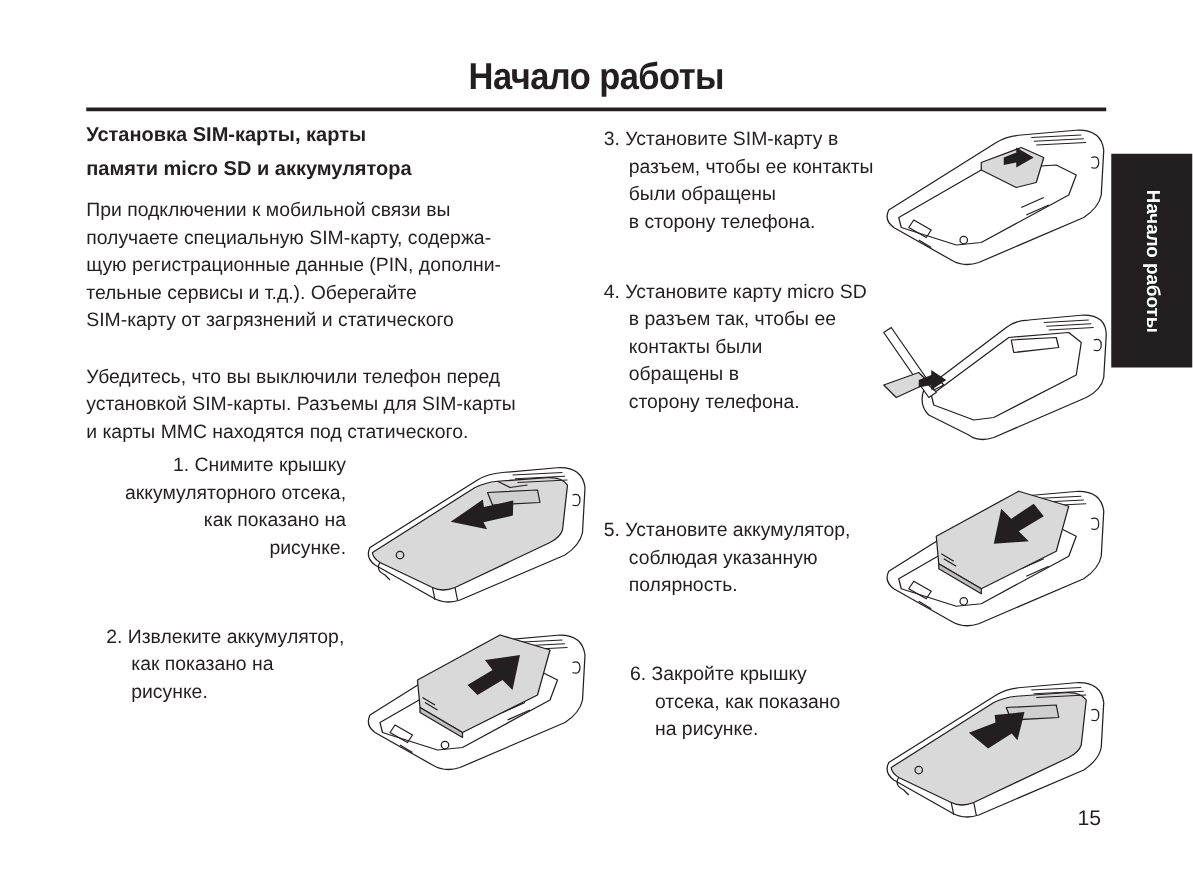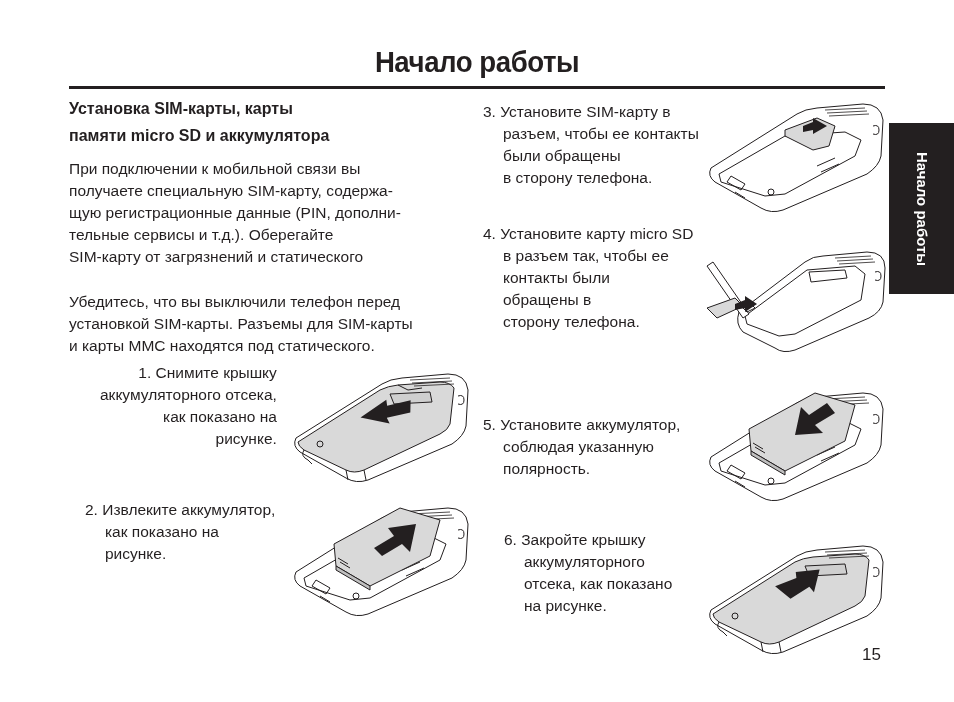--- a/index.html
+++ b/index.html
@@ -70,21 +70,20 @@
 </div>
 
 <div class="step" style="left:483px; top:378px;margin-top:36px;">
   <span class="line"><span>5.</span> <span>Установите аккумулятор,</span></span>
   <span class="line indent">соблюдая указанную</span>
   <span class="line indent">полярность.</span>
 </div>
 
 <div class="step" style="left:504px; top:529px;">
   <span class="line"><span>6.</span> <span>Закройте крышку</span></span>
-  <span class="line indent">аккумуляторного</span>
   <span class="line indent">отсека, как показано</span>
   <span class="line indent">на рисунке.</span>
 </div>
 
 <svg class="illus" style="left:290px; top:366px;" width="185" height="118" viewBox="0 0 185 118">
   <g fill="none" stroke="#231f20" stroke-width="1" stroke-linejoin="round">
     <path d="M6,72 L92,18 Q100,13 112,12 L158,8 Q176,8 178,24 L176,60 Q174,70 162,78 L78,114 Q66,118 56,112 L10,86 Q2,80 6,72 Z" fill="#ffffff"></path>
     <path d="M8,76 L90,24 Q98,20 108,19 L150,16 Q160,16 164,22 L160,58 Q158,64 150,68 L74,104 Q64,108 56,104 L14,84 Q8,80 8,76 Z" fill="#d9d9d9"></path>
     <path d="M108,19 L118,24 L132,22"></path>
     <path d="M100,28 L140,26 L142,36 L104,38 Z" fill="#cfcfcf"></path>

